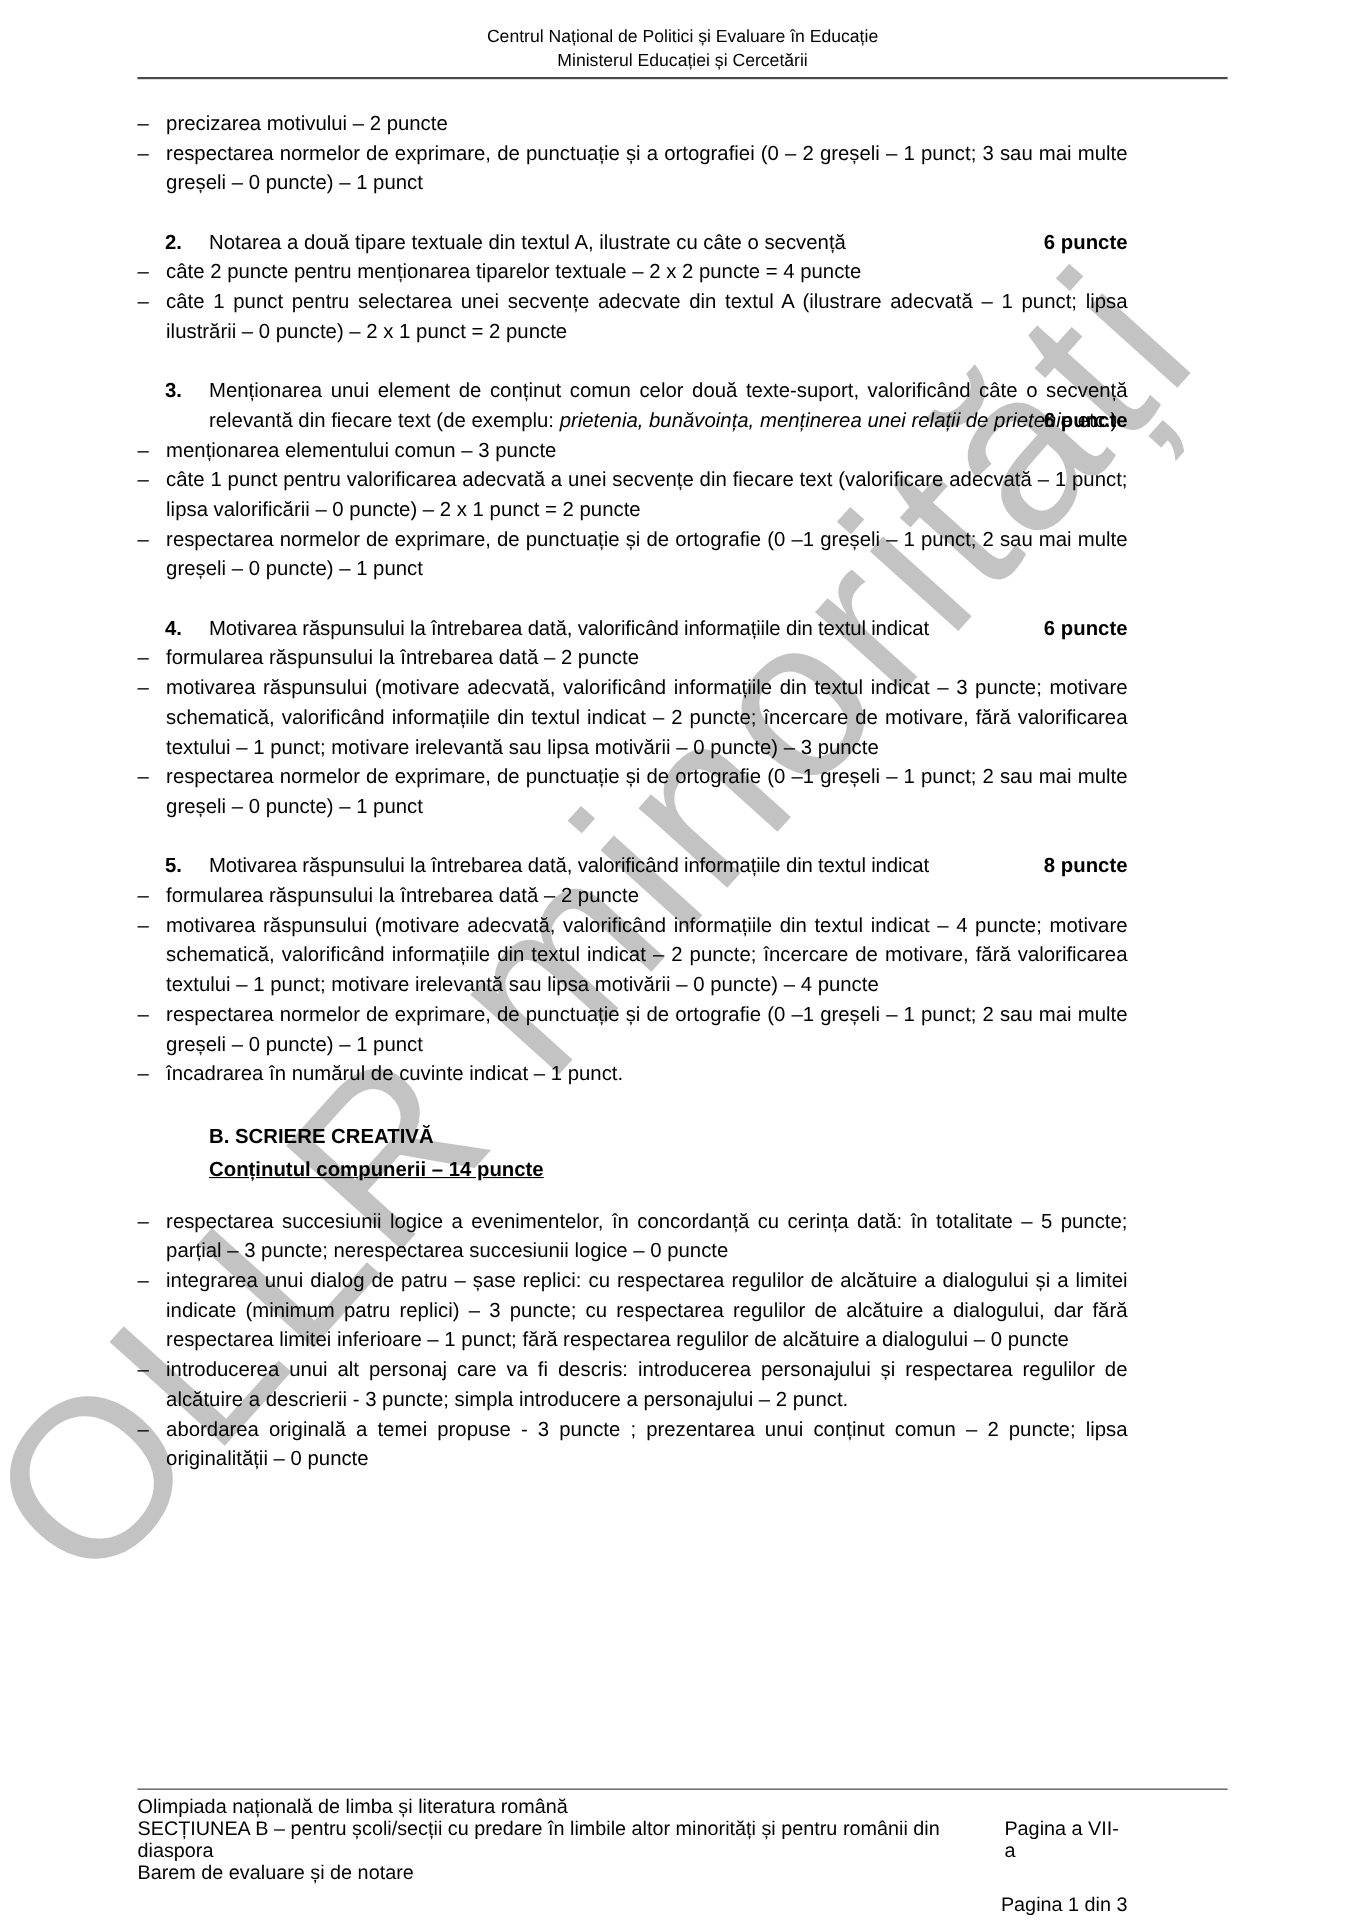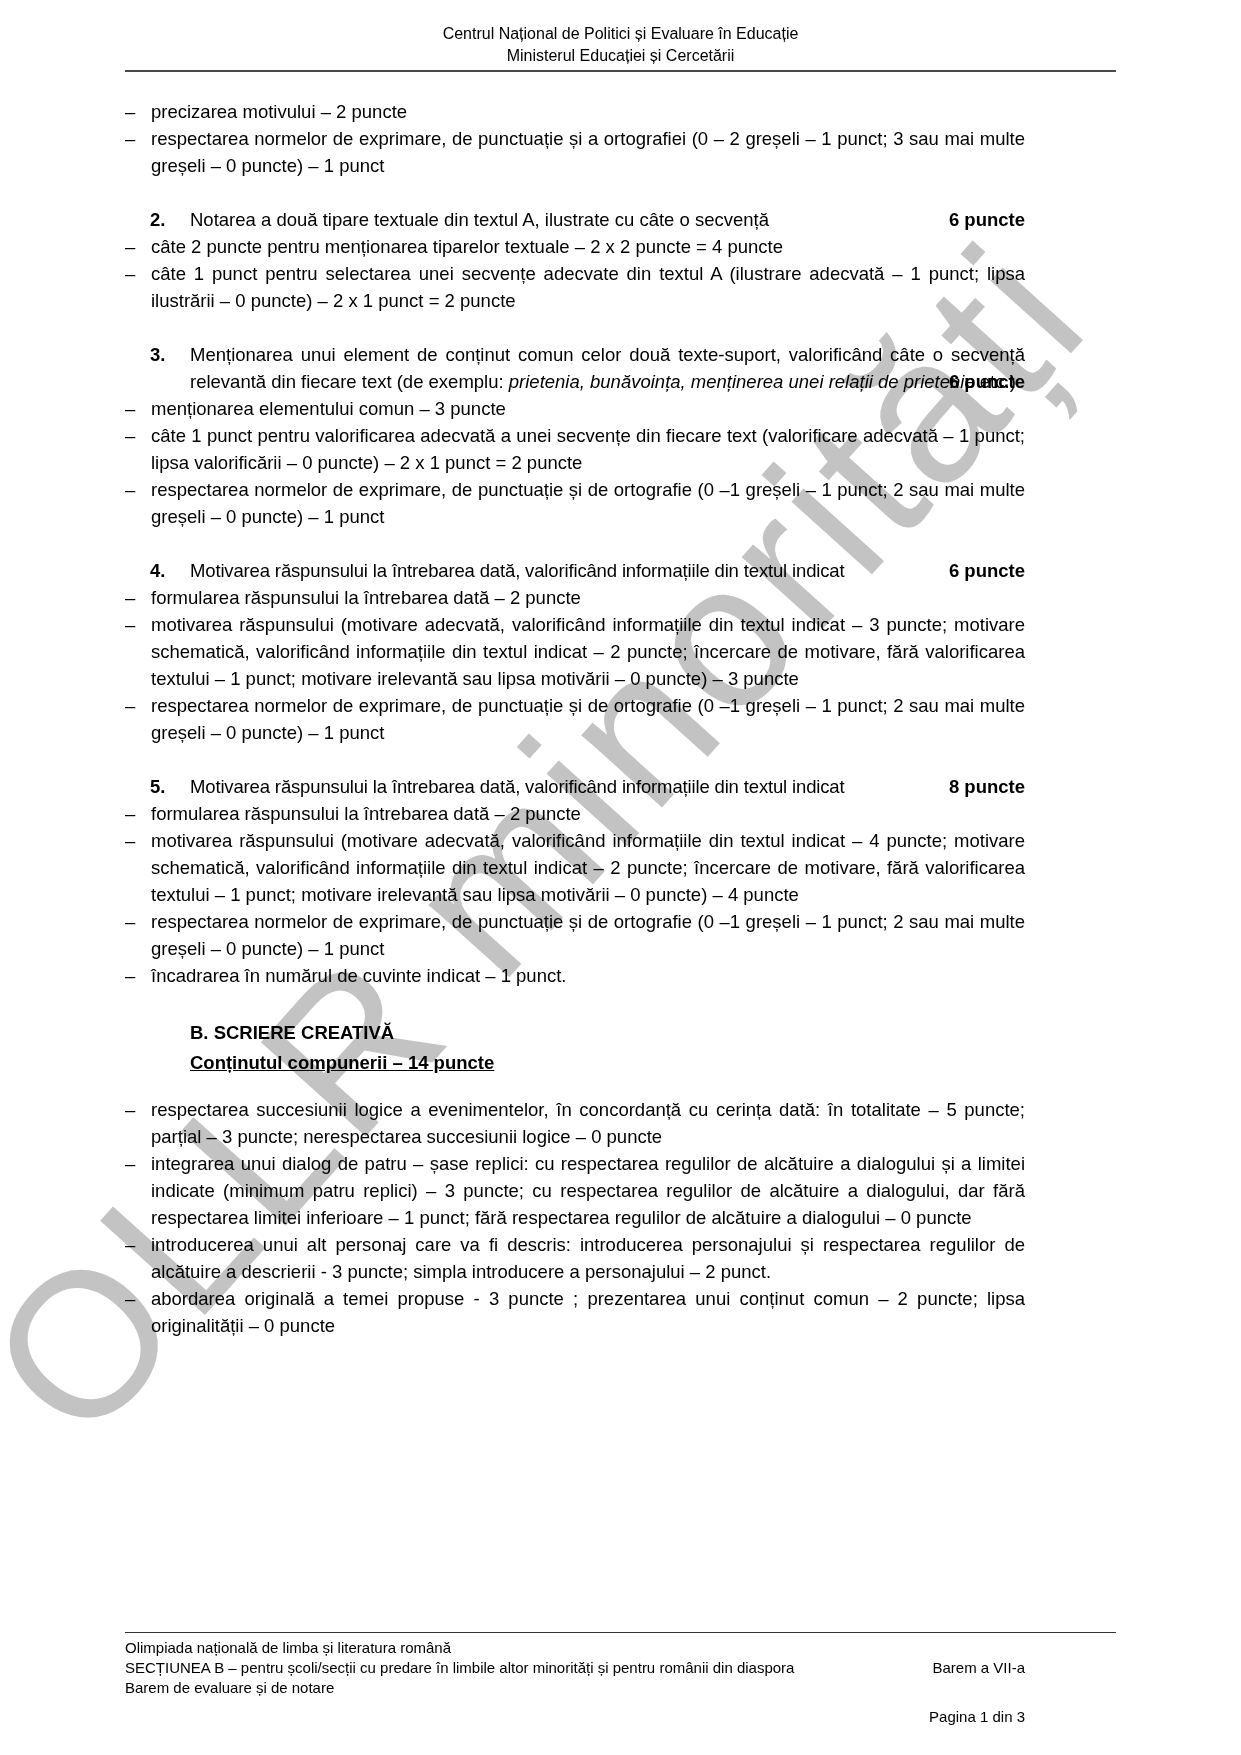--- a/index.html
+++ b/index.html
@@ -54,22 +54,22 @@
   .hpts { position: absolute; right: 0; bottom: 0; font-weight: 700; }
   .italic { font-style: italic; }
   .tight { letter-spacing: -0.15px; }
 
   .bheading { margin: 30px 0 0 65px; font-weight: 700; }
   .bsubheading { margin: 3px 0 0 65px; font-weight: 700; text-decoration: underline; }
   .bbullets { margin-top: 20px; }
 
   .doc-footer {
     position: absolute;
-    left: 0; right: 0; bottom: 28px;
-    font-size: 15px;
+    left: 0; right: 0; bottom: 14px;
+    font-size: 18px;
     line-height: 20px;
     z-index: 1;
   }
   .footer-rule { margin: 0 125px 5px 125px; border-top: 1px solid #333; height: 0; }
   .footer-body { margin: 0 216px 0 125px; }
   .footer-line2 { display: flex; justify-content: space-between; align-items: center; }
   .footer-page { text-align: right; margin-top: 9px; }
 </style>
 </head>
 <body>
@@ -190,18 +190,18 @@
 
   </main>
 </div>
 
 <footer class="doc-footer">
   <div class="footer-rule"></div>
   <div class="footer-body">
     <div>Olimpiada națională de limba și literatura română</div>
     <div class="footer-line2">
       <span>SECȚIUNEA B – pentru școli/secții cu predare în limbile altor minorități și pentru românii din diaspora</span>
-      <span>Barem a VII-a</span>
+      <span>Pagina a VII-a</span>
     </div>
     <div>Barem de evaluare și de notare</div>
     <div class="footer-page">Pagina 1 din 3</div>
   </div>
 </footer>
 
 </body></html>

